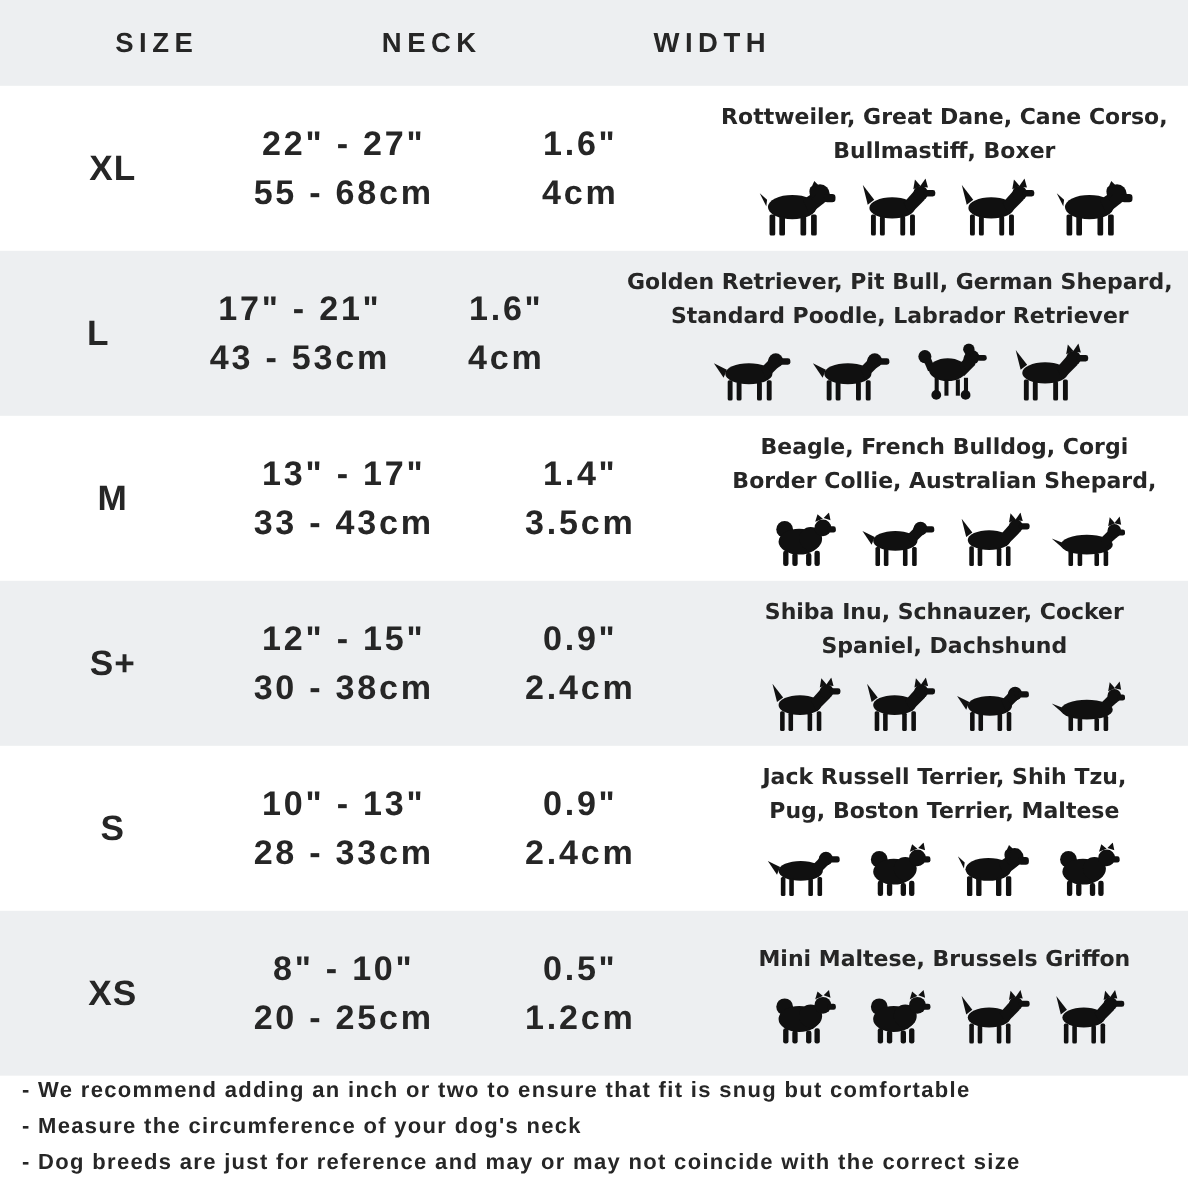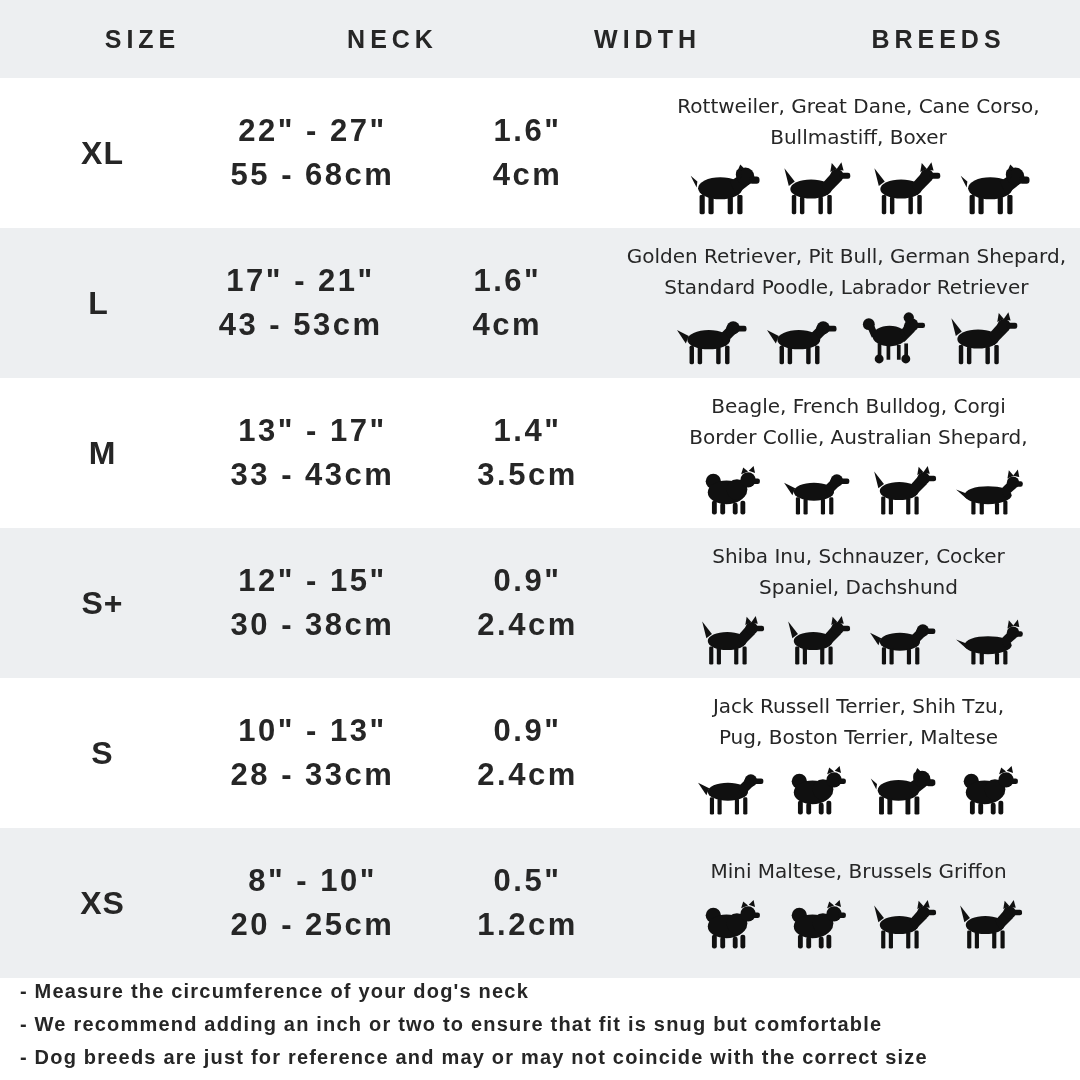--- a/index.html
+++ b/index.html
@@ -17,21 +17,21 @@
   .c-width  { width:215px; text-align:center; }
   .c-breeds { flex:1; text-align:center; padding:0 14px 0 16px; }
 
   .row { height:150px; flex:0 0 150px; display:flex; align-items:center; }
   #rows .row:nth-child(even) { background:var(--row-alt,#edeff1); }
 
   .size-label { font-size:32px; font-weight:bold; letter-spacing:1px; }
   .meas { font-size:31px; font-weight:bold; letter-spacing:2.5px; line-height:44px; white-space:nowrap; }
 
   .c-breeds { display:flex; flex-direction:column; justify-content:center; }
-  .breed-line { font-family:"DejaVu Sans", sans-serif; font-weight:normal;
+  .breed-line { font-family:"DejaVu Sans", sans-serif; font-weight:bold;
                 font-size:20px; line-height:31px; white-space:nowrap; }
   .dogs { display:flex; justify-content:center; align-items:flex-end; gap:16px;
           margin-top:5px; height:58px; }
   .dog { height:54px; width:74px; fill:var(--dog,#101010); }
   #rows .row:nth-child(n+3) .dog { height:50px; width:70px; }
 
   .notes { flex:1; display:flex; flex-direction:column; justify-content:center;
            padding:0 20px 10px 20px; gap:7px; background:var(--background,#ffffff); }
   .note { font-size:20px; font-weight:bold; letter-spacing:1.2px; line-height:26px; white-space:nowrap; }
 
@@ -124,21 +124,20 @@
     </g>
   </defs>
 </svg>
 
 <div class="sheet">
 
   <div class="hdr">
     <div class="cell c-size">SIZE</div>
     <div class="cell c-neck">NECK</div>
     <div class="cell c-width">WIDTH</div>
-    <div class="cell c-breeds">BREEDS</div>
   </div>
 
   <div id="rows">
   <div class="row">
     <div class="cell c-size size-label">XL</div>
     <div class="cell c-neck">
       <div class="meas">22" - 27"</div>
       <div class="meas">55 - 68cm</div>
     </div>
     <div class="cell c-width">
@@ -309,18 +308,18 @@
             </svg>
             <svg viewBox="0 0 100 72" class="dog">
               <use href="#dog-pointy"></use>
             </svg>
           </div>
     </div>
   </div>
 </div>
 
   <div class="notes">
+    <div class="note">- We recommend adding an inch or two to ensure that fit is snug but comfortable</div>
     <div class="note">- Measure the circumference of your dog's neck</div>
-    <div class="note">- We recommend adding an inch or two to ensure that fit is snug but comfortable</div>
     <div class="note">- Dog breeds are just for reference and may or may not coincide with the correct size</div>
   </div>
 
 </div>
 
 </body></html>

